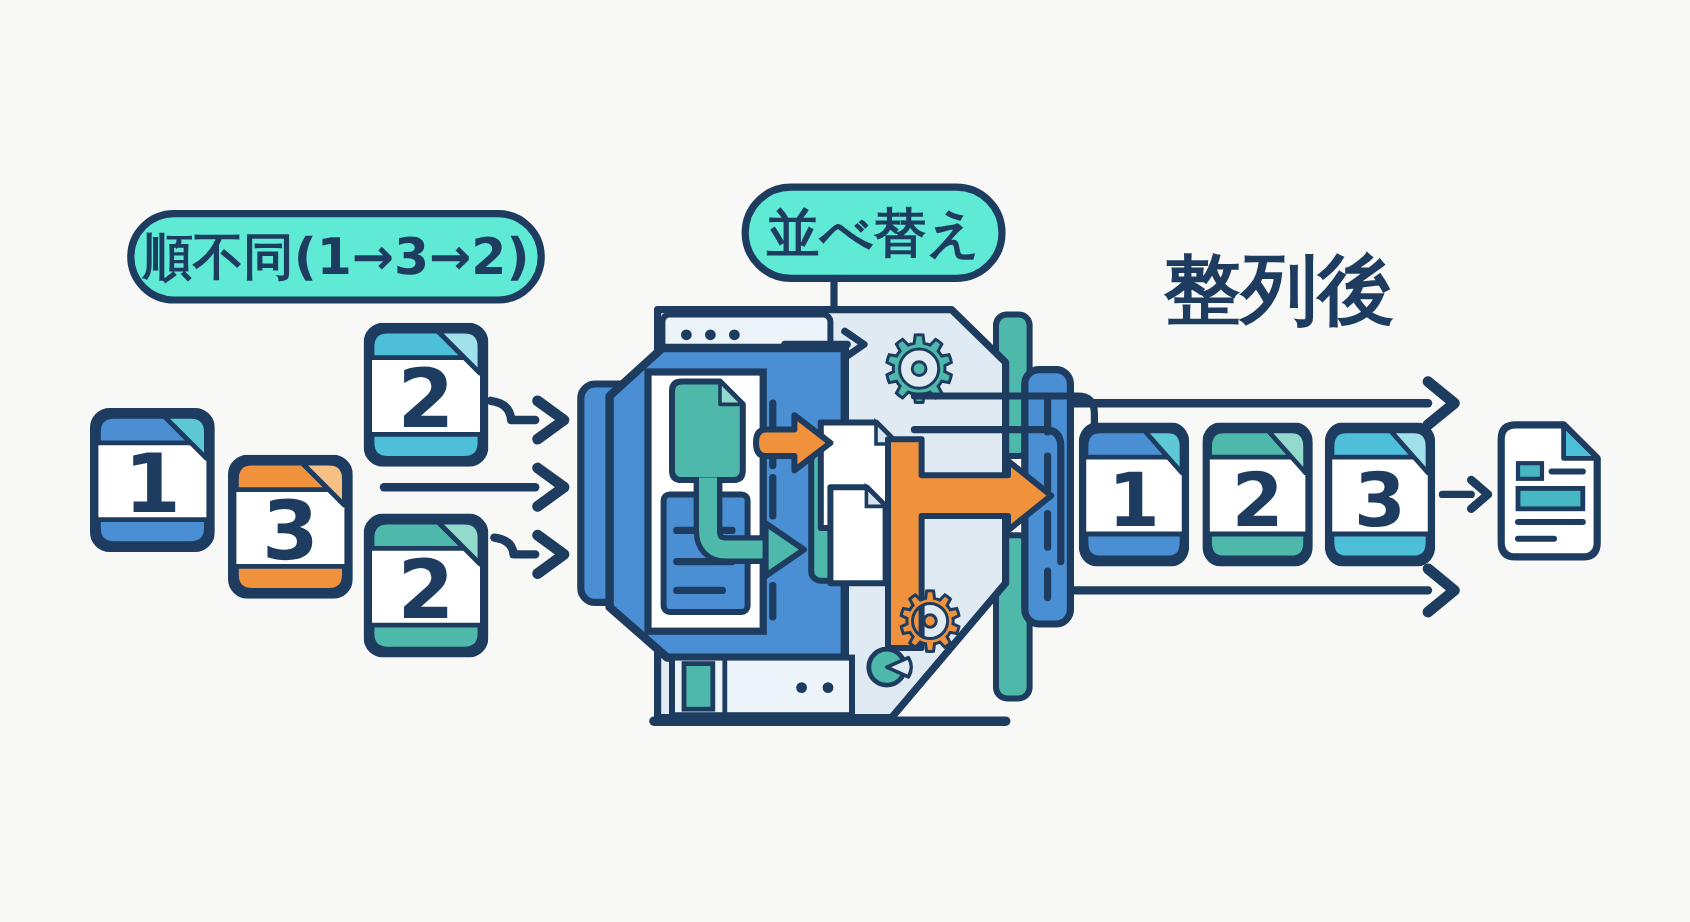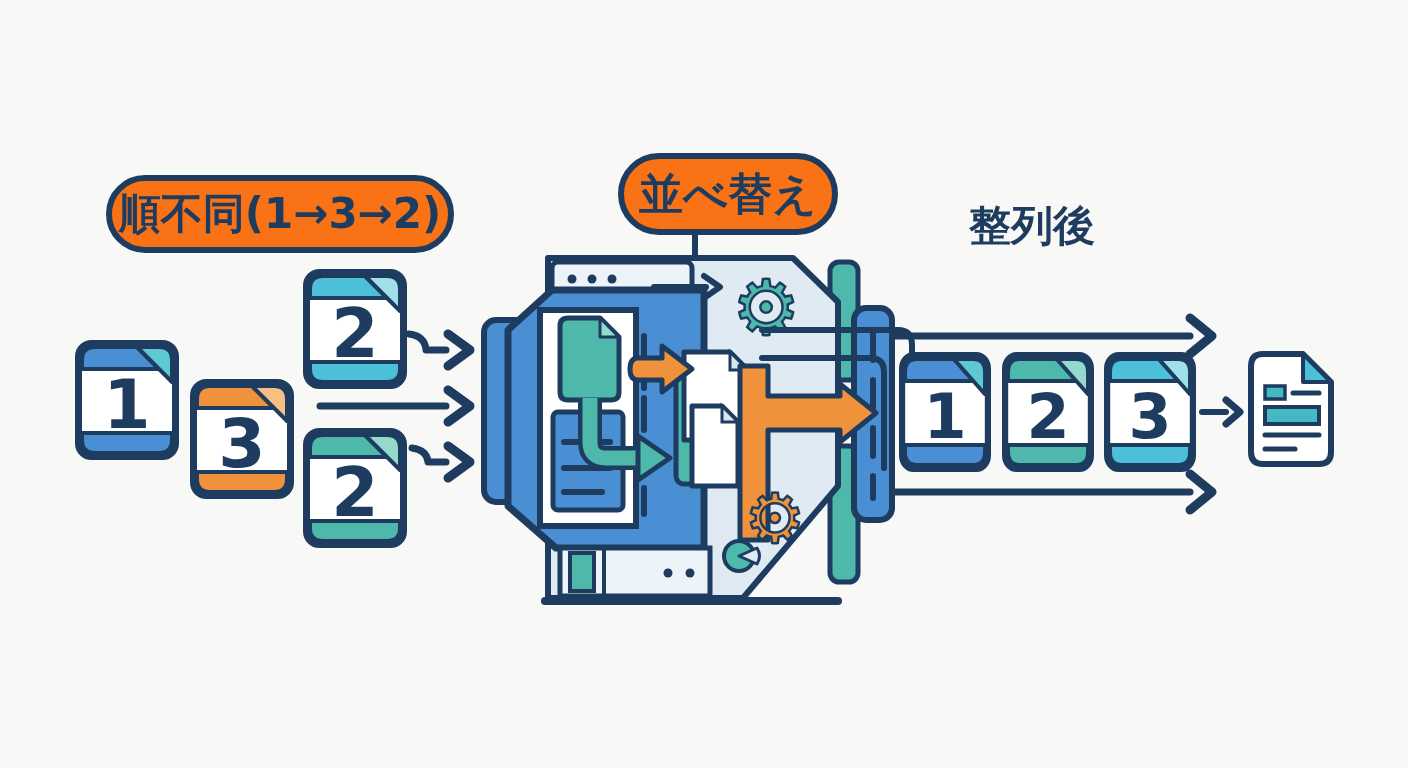--- a/index.html
+++ b/index.html
@@ -2,26 +2,26 @@
 <html><head>
 <meta charset="utf-8">
 <style>
   html,body{margin:0;padding:0;background:#f8f8f6;}
   .stage{position:relative;width:1408px;height:768px;overflow:hidden;
          font-family:"DejaVu Sans","Liberation Sans",sans-serif;background:#f8f8f6;}
   svg.scene{position:absolute;left:0;top:0;z-index:1;}
 
   
   .pill{position:absolute;z-index:3;border:6px solid #1d3c5f;border-radius:44px;
-        background:#f97316;display:flex;align-items:center;justify-content:center;
+        background:#5eead4;display:flex;align-items:center;justify-content:center;
         font-weight:800;color:#1d3c5f;white-space:nowrap;}
   .pill-unsorted{left:106px;top:175px;width:336px;height:66px;font-size:42px;}
   .pill-sort{left:618px;top:153px;width:208px;height:70px;font-size:44px;}
-  .sorted-title{position:absolute;z-index:3;left:904px;top:198px;width:256px;text-align:center;
-                color:#1d3c5f;font-weight:800;font-size:42px;}
+  .sorted-title{position:absolute;z-index:3;left:938px;top:198px;width:256px;text-align:center;
+                color:#1d3c5f;font-weight:800;font-size:64px;}
   .sorted-seq{position:absolute;z-index:3;left:930px;top:252px;width:256px;text-align:center;
               color:#1d3c5f;font-weight:700;font-size:40px;}
 
   
   .file-card{position:absolute;z-index:2;}
   .file-card svg{position:absolute;left:0;top:0;width:100%;height:100%;}
   .file-num{position:absolute;left:0;right:0;top:26px;bottom:18px;z-index:2;
             display:flex;align-items:center;justify-content:center;
             font-size:68px;font-weight:800;color:#1d3c5f;}
   .w-left{width:104px;height:120px;}

